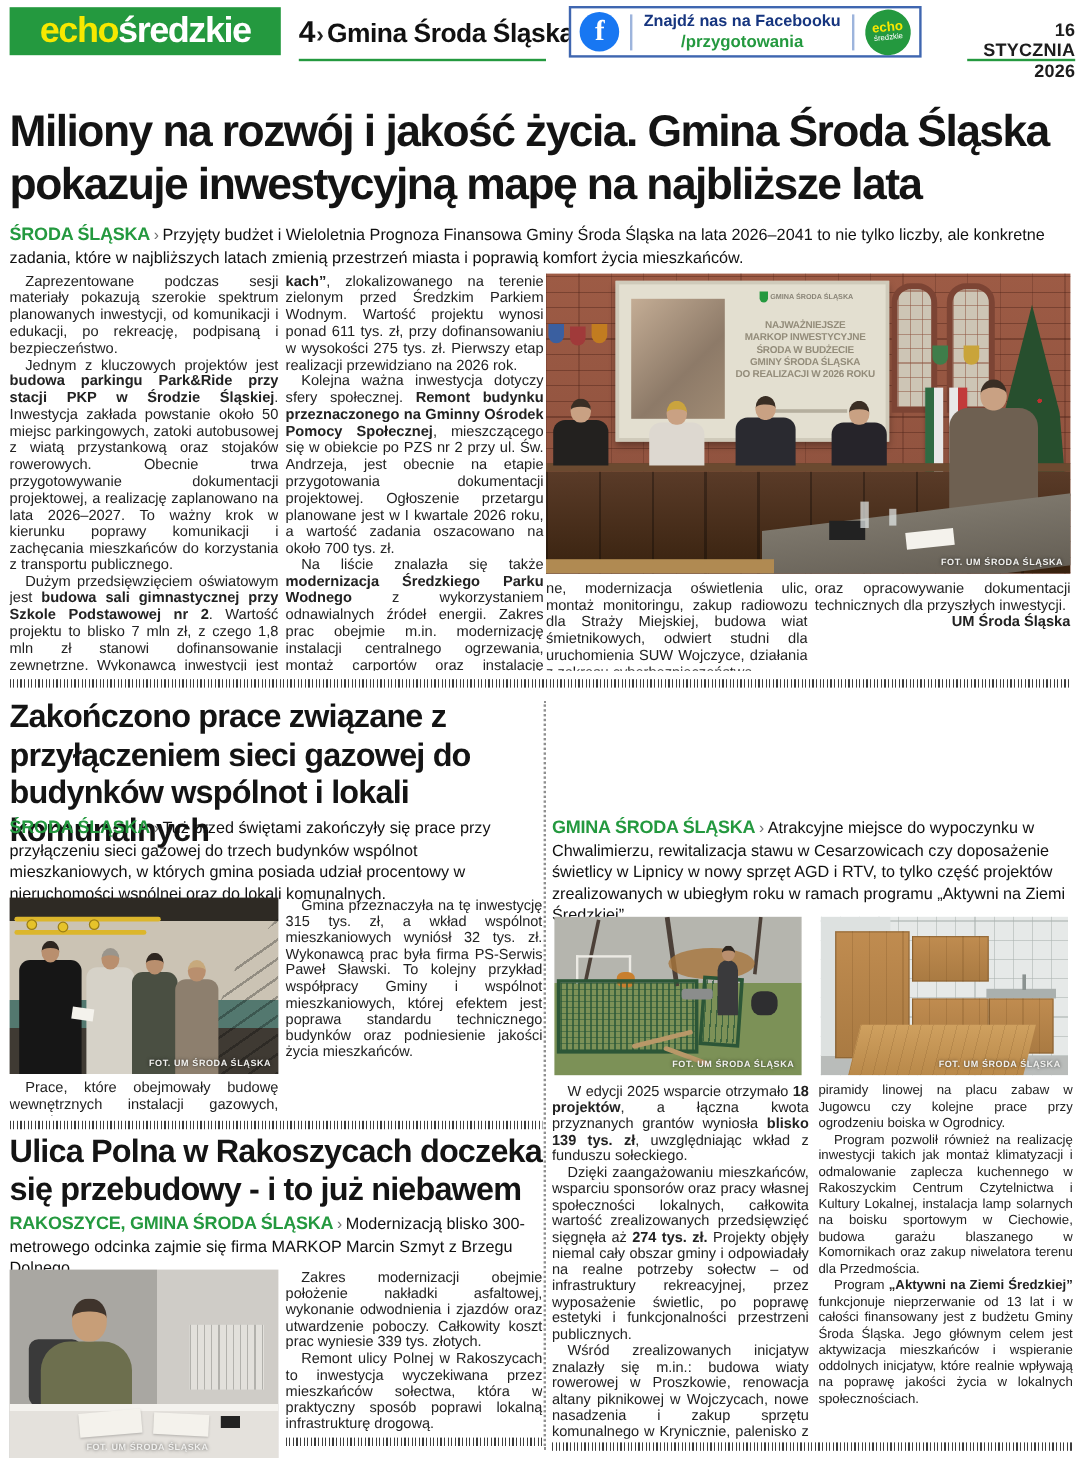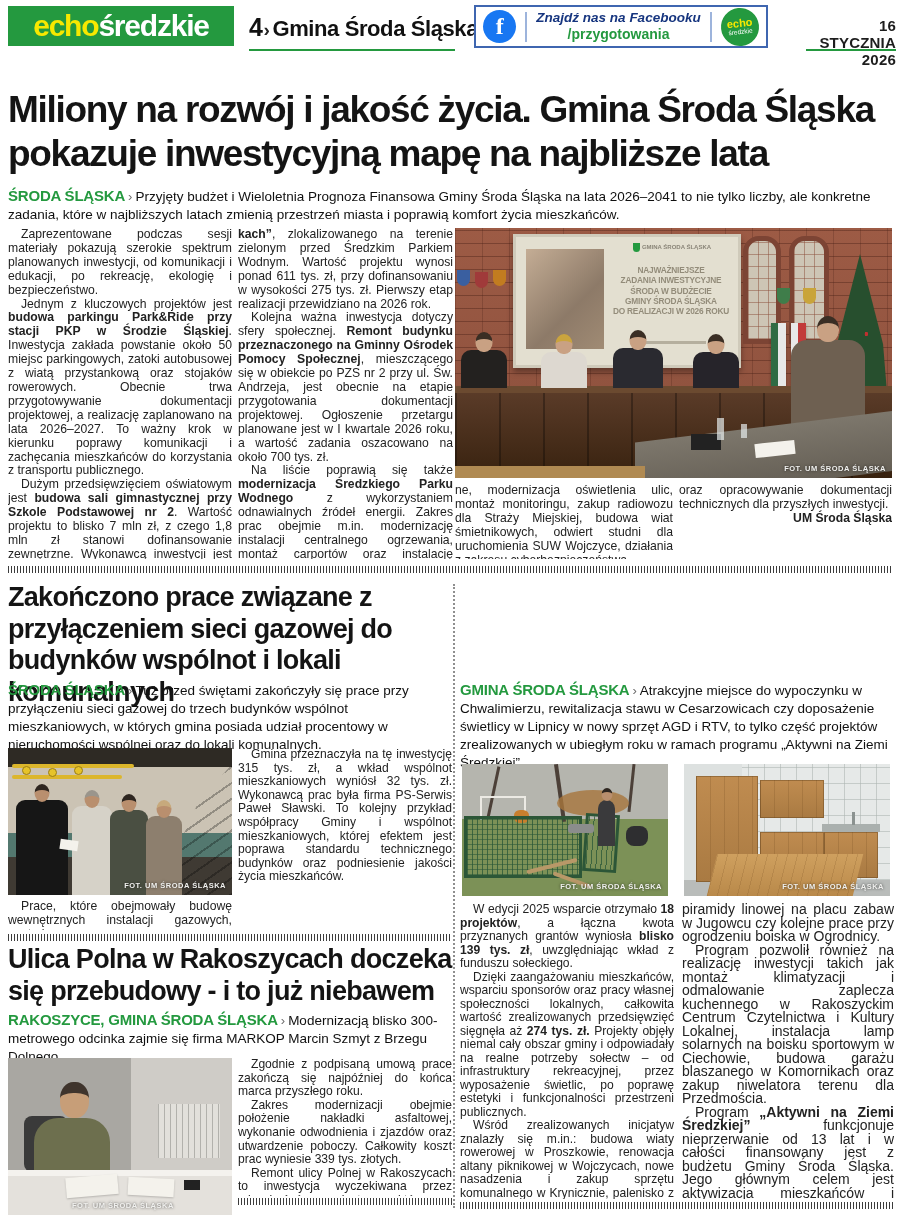--- a/index.html
+++ b/index.html
@@ -16,21 +16,21 @@
   .sec-head .pnum{font-weight:700;font-size:25px;}
   .sec-head .chev{font-size:19px;color:#222;margin:0 3px 0 1px;}
   .green-rule{height:2px;background:#24993f;}
   .fb-card{left:474px;top:5px;width:294px;height:43px;border:2px solid #3f66b0;background:#fff;
            display:flex;align-items:center;justify-content:center;gap:9px;box-sizing:border-box;}
   .fb-circle{width:33px;height:33px;border-radius:50%;background:#1877f2;color:#fff;display:flex;
              align-items:center;justify-content:center;font-size:24px;font-weight:700;
              font-family:"Liberation Serif",serif;}
   .fb-sep{width:2px;height:30px;background:#9db4dc;}
   .fb-text{text-align:center;line-height:1.2;}
-  .fb-text .l1{font-size:13.5px;font-weight:700;color:#16357f;font-style:italic;}
+  .fb-text .l1{font-size:13.5px;font-weight:700;color:#16357f;}
   .fb-text .l2{font-size:14px;font-weight:700;color:#24993f;}
   .echo-round{width:38px;height:38px;border-radius:50%;background:#24993f;display:flex;flex-direction:column;
               align-items:center;justify-content:center;line-height:1;transform:rotate(-6deg);}
   .echo-round .e{color:#f7e800;font-size:11px;font-weight:700;}
   .echo-round .s{color:#fff;font-size:6.5px;}
   .date-box{left:800px;top:17px;width:96px;text-align:right;font-size:15px;font-weight:700;letter-spacing:0.2px;}
 
   
   .h-main{font-size:37px;line-height:1.2;font-weight:700;letter-spacing:-1.3px;color:#141414;}
   .h-sub{font-size:27px;line-height:1.17;font-weight:700;letter-spacing:-0.7px;color:#141414;}
@@ -164,39 +164,39 @@
   <div class="abs green-rule" style="left:806px;top:49px;width:90px;"></div>
 
   <div class="abs h-main" style="left:8px;top:88px;width:886px;">Miliony na rozwój i jakość życia. Gmina Środa Śląska pokazuje inwestycyjną mapę na najbliższe lata</div>
 
   <div class="abs lead" style="left:8px;top:186px;width:886px;">
     <span class="label">ŚRODA ŚLĄSKA</span><span class="chev">›</span><span>Przyjęty budżet i Wieloletnia Prognoza Finansowa Gminy Środa Śląska na lata 2026–2041 to nie tylko liczby, ale konkretne zadania, które w najbliższych latach zmienią przestrzeń miasta i poprawią komfort życia mieszkańców.</span>
   </div>
 
   <div class="abs" style="left:8px;top:228px;width:884px;height:331px;">
     <div class="abs body-col" style="left:0;top:0;width:224px;height:331px;">
-      <p class="ind"><span>Zaprezentowane podczas sesji materiały pokazują szerokie spektrum planowanych inwestycji, od komunikacji i edukacji, po rekreację, ekologię i bezpieczeństwo.</span></p>
+      <p class="ind"><span>Zaprezentowane podczas sesji materiały pokazują szerokie spektrum planowanych inwestycji, od komunikacji i edukacji, po rekreację, podpisaną i bezpieczeństwo.</span></p>
       <p class="ind"><span>Jednym z kluczowych projektów jest </span><span class="b">budowa parkingu Park&amp;Ride przy stacji PKP w Środzie Śląskiej</span><span>. Inwestycja zakłada powstanie około 50 miejsc parkingowych, zatoki autobusowej z wiatą przystankową oraz stojaków rowerowych. Obecnie trwa przygotowywanie dokumentacji projektowej, a realizację zaplanowano na lata 2026–2027. To ważny krok w kierunku poprawy komunikacji i zachęcania mieszkańców do korzystania z transportu publicznego.</span></p>
       <p class="ind"><span>Dużym przedsięwzięciem oświatowym jest </span><span class="b">budowa sali gimnastycznej przy Szkole Podstawowej nr 2</span><span>. Wartość projektu to blisko 7 mln zł, z czego 1,8 mln zł stanowi dofinansowanie zewnętrzne. Wykonawcą inwestycji jest firma Berger Bau Polska, a zakończenie prac planowane jest na sierpień 2026 roku.</span></p>
 
     </div>
     <div class="abs body-col" style="left:230px;top:0;width:215px;height:331px;">
       <p><span class="b">kach”</span><span>, zlokalizowanego na terenie zielonym przed Średzkim Parkiem Wodnym. Wartość projektu wynosi ponad 611 tys. zł, przy dofinansowaniu w wysokości 275 tys. zł. Pierwszy etap realizacji przewidziano na 2026 rok.</span></p>
       <p class="ind"><span>Kolejna ważna inwestycja dotyczy sfery społecznej. </span><span class="b">Remont budynku przeznaczonego na Gminny Ośrodek Pomocy Społecznej</span><span>, mieszczącego się w obiekcie po PZS nr 2 przy ul. Św. Andrzeja, jest obecnie na etapie przygotowania dokumentacji projektowej. Ogłoszenie przetargu planowane jest w I kwartale 2026 roku, a wartość zadania oszacowano na około 700 tys. zł.</span></p>
-      <p class="ind"><span>Na liście poprawią się także </span><span class="b">modernizacja Średzkiego Parku Wodnego</span><span> z wykorzystaniem odnawialnych źródeł energii. Zakres prac obejmie m.in. modernizację instalacji centralnego ogrzewania, montaż carportów oraz instalację automatyki sterującej i monitorującej. Realizacja tej inwestycji zaplanowana jest na lata 2026–2027.</span></p>
+      <p class="ind"><span>Na liście znalazła się także </span><span class="b">modernizacja Średzkiego Parku Wodnego</span><span> z wykorzystaniem odnawialnych źródeł energii. Zakres prac obejmie m.in. modernizację instalacji centralnego ogrzewania, montaż carportów oraz instalację automatyki sterującej i monitorującej. Realizacja tej inwestycji zaplanowana jest na lata 2026–2027.</span></p>
 
     </div>
 
     <div class="abs photo ph1" style="left:447px;top:0;width:437px;height:250px;">
       <div class="abs screen">
         <div class="abs slide-img"></div>
         <div class="abs slide-logo"><span class="shield"></span><span>GMINA ŚRODA ŚLĄSKA</span></div>
         <div class="abs slide-text">
           <div>NAJWAŻNIEJSZE</div>
-          <div>ZADANIA INWESTYCYJNE</div>
+          <div>MARKOP INWESTYCYJNE</div>
           <div>ŚRODA W BUDŻECIE</div>
           <div>GMINY ŚRODA ŚLĄSKA</div>
           <div>DO REALIZACJI W 2026 ROKU</div>
         </div>
         <div class="abs slide-sub"></div>
       </div>
       <div class="abs win" style="left:288px;"></div>
       <div class="abs win" style="left:334px;width:40px;"></div>
       <div class="abs crest" style="left:2px;top:42px;background:#3a5fa0;"></div>
       <div class="abs crest" style="left:20px;top:44px;background:#a03a3a;"></div>
@@ -293,21 +293,20 @@
     <div class="abs head5"></div>
     <div class="abs desk5"></div>
     <div class="paper" style="left:58px;top:1 16px;"></div>
     <div class="paper" style="left:58px;top:118px;width:52px;height:20px;transform:rotate(-5deg);box-shadow:0 1px 2px rgba(0,0,0,.2);"></div>
     <div class="paper" style="left:120px;top:120px;width:46px;height:18px;transform:rotate(3deg);box-shadow:0 1px 2px rgba(0,0,0,.2);"></div>
     <div class="paper" style="left:176px;top:122px;width:16px;height:10px;background:#222;"></div>
     <span class="credit" style="right:auto;left:64px;">FOT. UM ŚRODA ŚLĄSKA</span>
   </div>
 
   <div class="abs body-col" style="left:238px;top:1058px;width:214px;height:138px;font-size:12.1px;line-height:13.6px;">
-    <p class="ind"><span>Zgodnie z podpisaną umową prace zakończą się najpóźniej do końca marca przyszłego roku.</span></p>
     <p class="ind"><span>Zakres modernizacji obejmie położenie nakładki asfaltowej, wykonanie odwodnienia i zjazdów oraz utwardzenie poboczy. Całkowity koszt prac wyniesie 339 tys. złotych.</span></p>
     <p class="ind"><span>Remont ulicy Polnej w Rakoszycach to inwestycja wyczekiwana przez mieszkańców sołectwa, która w praktyczny sposób poprawi lokalną infrastrukturę drogową.</span></p>
 
   </div>
   <div class="abs tick" style="left:238px;top:1198px;width:214px;height:7px;"></div>
 
   <div class="abs lead" style="left:460px;top:680px;width:434px;">
     <span class="label">GMINA ŚRODA ŚLĄSKA</span><span class="chev">›</span><span>Atrakcyjne miejsce do wypoczynku w Chwalimierzu, rewitalizacja stawu w Cesarzowicach czy doposażenie świetlicy w Lipnicy w nowy sprzęt AGD i RTV, to tylko część projektów zrealizowanych w ubiegłym roku w ramach programu „Aktywni na Ziemi Średzkiej”.</span>
   </div>
 
@@ -341,21 +340,21 @@
     <div class="abs wood" style="left:140px;top:68px;width:54px;height:46px;"></div>
     <div class="abs table4"></div>
     <span class="credit">FOT. UM ŚRODA ŚLĄSKA</span>
   </div>
 
   <div class="abs body-col" style="left:460px;top:903px;width:214px;height:296px;font-size:12.1px;line-height:13.5px;">
     <p class="ind"><span>W edycji 2025 wsparcie otrzymało </span><span class="b">18 projektów</span><span>, a łączna kwota przyznanych grantów wyniosła </span><span class="b">blisko 139 tys. zł</span><span>, uwzględniając wkład z funduszu sołeckiego.</span></p>
     <p class="ind"><span>Dzięki zaangażowaniu mieszkańców, wsparciu sponsorów oraz pracy własnej społeczności lokalnych, całkowita wartość zrealizowanych przedsięwzięć sięgnęła aż </span><span class="b">274 tys. zł.</span><span> Projekty objęły niemal cały obszar gminy i odpowiadały na realne potrzeby sołectw – od infrastruktury rekreacyjnej, przez wyposażenie świetlic, po poprawę estetyki i funkcjonalności przestrzeni publicznych.</span></p>
     <p class="ind"><span>Wśród zrealizowanych inicjatyw znalazły się m.in.: budowa wiaty rowerowej w Proszkowie, renowacja altany piknikowej w Wojczycach, nowe nasadzenia i zakup sprzętu komunalnego w Krynicznie, palenisko z rusztem i ławki w Rzeczycy, zakup traktorków do koszenia w Chwalimierzu i Juszczynie, nowe meble kuchenne w świetlicach w Świętem, Jastrzębcach i Michałowie, doposażenie siłowni zewnętrznej w Szczepanowie, montaż</span></p>
   </div>
-  <div class="abs body-col" style="left:682px;top:903px;width:212px;height:296px;font-size:14px;line-height:13.5px;">
+  <div class="abs body-col" style="left:682px;top:903px;width:212px;height:296px;font-size:11px;line-height:13.5px;">
     <p><span>piramidy linowej na placu zabaw w Jugowcu czy kolejne prace przy ogrodzeniu boiska w Ogrodnicy.</span></p>
     <p class="ind"><span>Program pozwolił również na realizację inwestycji takich jak montaż klimatyzacji i odmalowanie zaplecza kuchennego w Rakoszyckim Centrum Czytelnictwa i Kultury Lokalnej, instalacja lamp solarnych na boisku sportowym w Ciechowie, budowa garażu blaszanego w Komornikach oraz zakup niwelatora terenu dla Przedmościa.</span></p>
     <p class="ind"><span>Program </span><span class="b">„Aktywni na Ziemi Średzkiej”</span><span> funkcjonuje nieprzerwanie od 13 lat i w całości finansowany jest z budżetu Gminy Środa Śląska. Jego głównym celem jest aktywizacja mieszkańców i wspieranie oddolnych inicjatyw, które realnie wpływają na poprawę jakości życia w lokalnych społecznościach.</span></p>
 
   </div>
   <div class="abs tick" style="left:460px;top:1202px;width:434px;height:7px;"></div>
 
 </div>
 
 </body></html>

